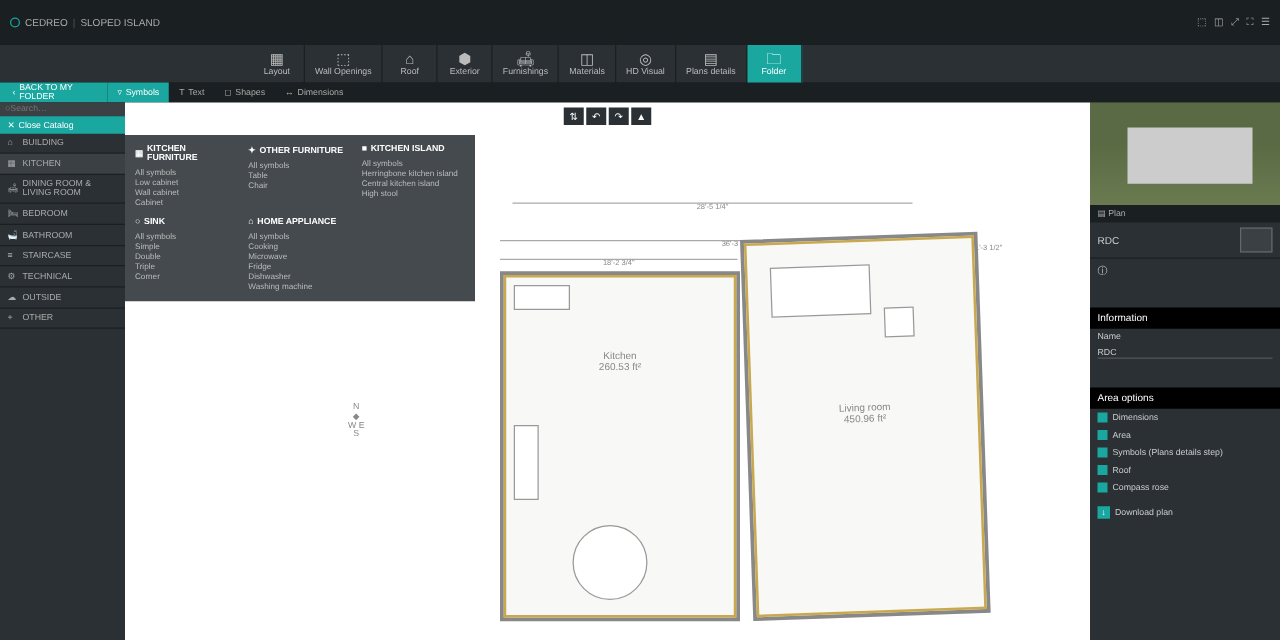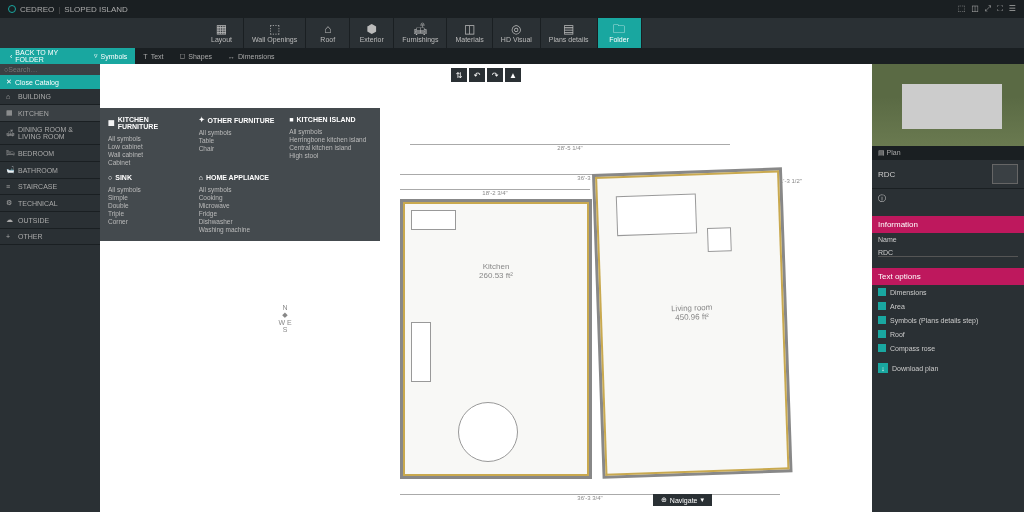--- a/index.html
+++ b/index.html
@@ -1,17 +1,17 @@
 <!DOCTYPE html>
 <html><head>
 <meta charset="utf-8">
 <style>
   * { box-sizing: border-box; margin: 0; padding: 0; }
   body { font-family: Arial, sans-serif; font-size: 9px; background: #1a1f22; color: #ccc; width: 1024px; height: 512px; overflow: hidden; }
-  .titlebar { height: 18px; background: #1a1f22; display: flex; align-items: center; padding: 0 8px; color: #aaa; font-size: 8px; }
+  .titlebar { height: 36px; background: #1a1f22; display: flex; align-items: center; padding: 0 8px; color: #aaa; font-size: 8px; }
   .logo-dot { width: 8px; height: 8px; border: 1px solid #19a7a0; border-radius: 50%; margin-right: 4px; }
   .right-icons { margin-left: auto; display: flex; gap: 6px; }
   .right-icons span { cursor: pointer; }
   .main-toolbar { height: 30px; background: #2a3034; display: flex; align-items: stretch; padding-left: 200px; }
   .tool-btn { display: flex; flex-direction: column; align-items: center; justify-content: center; padding: 0 8px; color: #bbb; cursor: pointer; font-size: 7px; min-width: 44px; border-right: 1px solid #1a1f22; }
   .tool-btn.active { background: #19a7a0; color: #fff; }
   .tool-icon { font-size: 12px; line-height: 1; margin-bottom: 1px; }
   .sub-toolbar { height: 16px; background: #1a1f22; display: flex; align-items: center; padding-left: 0; }
   .back-btn { background: #19a7a0; color: #fff; padding: 2px 10px; font-size: 7px; display: flex; align-items: center; cursor: pointer; height: 100%; width: 86px; }
   .sub-tool { padding: 0 8px; color: #aaa; font-size: 7px; display: flex; align-items: center; gap: 3px; cursor: pointer; }
@@ -39,21 +39,21 @@
   .room .wall-b { position:absolute; inset:0; border-bottom: 2px solid #c9a94f; border-top:none; border-left:none; border-right:none; pointer-events:none; }
   .room-label { position: absolute; font-size: 8px; color: #888; text-align: center; width: 100%; }
   .dim { position: absolute; font-size: 6px; color: #888; border-top: 1px solid #aaa; text-align: center; }
   .prop-panel { width: 152px; background: #2a3034; color: #ccc; display: flex; flex-direction: column; }
   .preview-3d { height: 82px; background: linear-gradient(#5a6a44 40%, #6a7a50 100%); position: relative; }
   .preview-3d::after { content:''; position:absolute; left:30px; top:20px; width:100px; height:45px; background:#ccc; }
   .plan-hdr { padding: 3px 6px; font-size: 7px; color: #aaa; background:#1a1f22; }
   .plan-name { padding: 4px 6px; font-size: 8px; display:flex; justify-content:space-between; align-items:center; }
   .plan-thumb { width:26px; height:20px; border:1px solid #666; background:#3a4044; }
   .info-tab { padding: 4px 6px; font-size: 8px; border-top:1px solid #1a1f22; }
-  .section-title { padding: 4px 6px; font-size: 8px; color:#fff; background:#be185d; margin-top:8px; }
+  .section-title { padding: 4px 6px; font-size: 8px; color:#fff; background:#000000; margin-top:20px; }
   .opt { display:flex; align-items:center; gap:4px; padding:3px 6px; font-size:7px; }
   .chk { width:8px; height:8px; background:#19a7a0; }
   .dl { display:flex; align-items:center; gap:4px; padding:4px 6px; font-size:7px; margin-top:4px; }
   .dl-icon { width:10px; height:10px; background:#19a7a0; display:flex;align-items:center;justify-content:center;color:#fff; }
   .nav-btn { position:absolute; bottom:6px; right:160px; background:#2a3034; color:#fff; padding:2px 8px; font-size:7px; display:flex;align-items:center;gap:3px;cursor:pointer; }
   .furniture { position:absolute; border:1px solid #999; background:#fff; }
 </style>
 </head>
 <body>
 
@@ -229,21 +229,21 @@
       <span class="plan-thumb"></span>
     </div>
     <div class="info-tab">ⓘ</div>
     <div class="section-title">Information</div>
     <div class="opt">
         <span>Name</span>
       </div>
     <div class="opt">
         <span style="border-bottom:1px solid #555;width:100%">RDC</span>
       </div>
-    <div class="section-title">Text options</div>
+    <div class="section-title">Area options</div>
     <div class="opt">
         <span class="chk"></span>
         <span>Dimensions</span>
       </div>
     <div class="opt">
         <span class="chk"></span>
         <span>Area</span>
       </div>
     <div class="opt">
         <span class="chk"></span>

